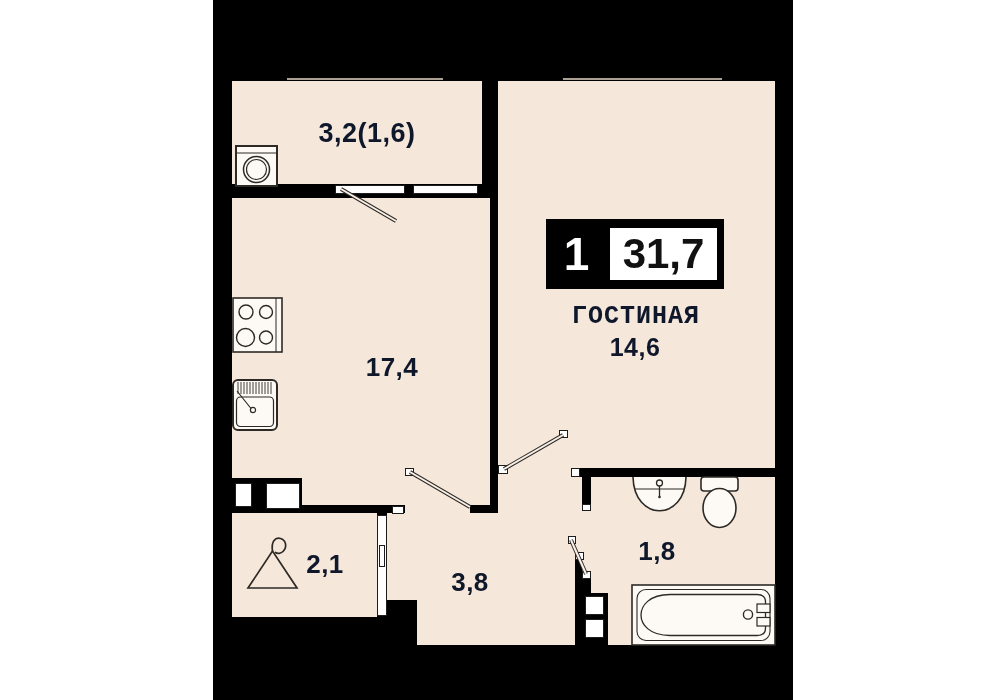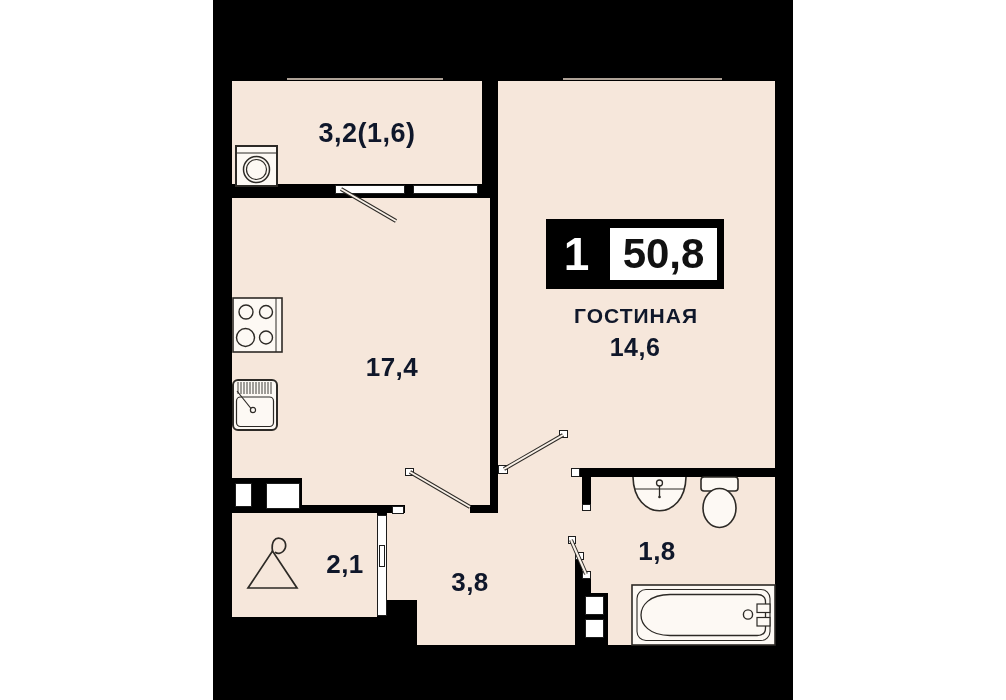--- a/index.html
+++ b/index.html
@@ -125,24 +125,24 @@
     </g>
     <g>
       <line x1="571" y1="540" x2="586" y2="574" stroke="#2d2a26" stroke-width="4"></line>
       <line x1="571" y1="540" x2="586" y2="574" stroke="#f9f1e8" stroke-width="2"></line>
     </g>
   </svg>
 
   <div id="badge">
     <div class="inner"></div>
     <span class="n1">1</span>
-    <span class="n2">50,8</span>
+    <span class="n2">31,7</span>
   </div>
 
   <div class="lbl" style="left:367px;top:133px;font-size:27px;">3,2(1,6)</div>
   <div class="lbl" style="left:392px;top:367px;font-size:26px;">17,4</div>
-  <div class="lbl" style="left:636px;top:316px;font-size:21px;letter-spacing:1px;">ГОСТИНАЯ</div>
+  <div class="lbl" style="left:636px;top:316px;font-size:25px;letter-spacing:1px;font-family:Liberation Mono, monospace;">ГОСТИНАЯ</div>
   <div class="lbl" style="left:635px;top:347px;font-size:25px;">14,6</div>
-  <div class="lbl" style="left:325px;top:564px;font-size:26px;margin-left:20px;">2,1</div>
+  <div class="lbl" style="left:325px;top:564px;font-size:26px;">2,1</div>
   <div class="lbl" style="left:470px;top:582px;font-size:26px;">3,8</div>
   <div class="lbl" style="left:657px;top:551px;font-size:26px;">1,8</div>
 
 </div>
 
 </body></html>

